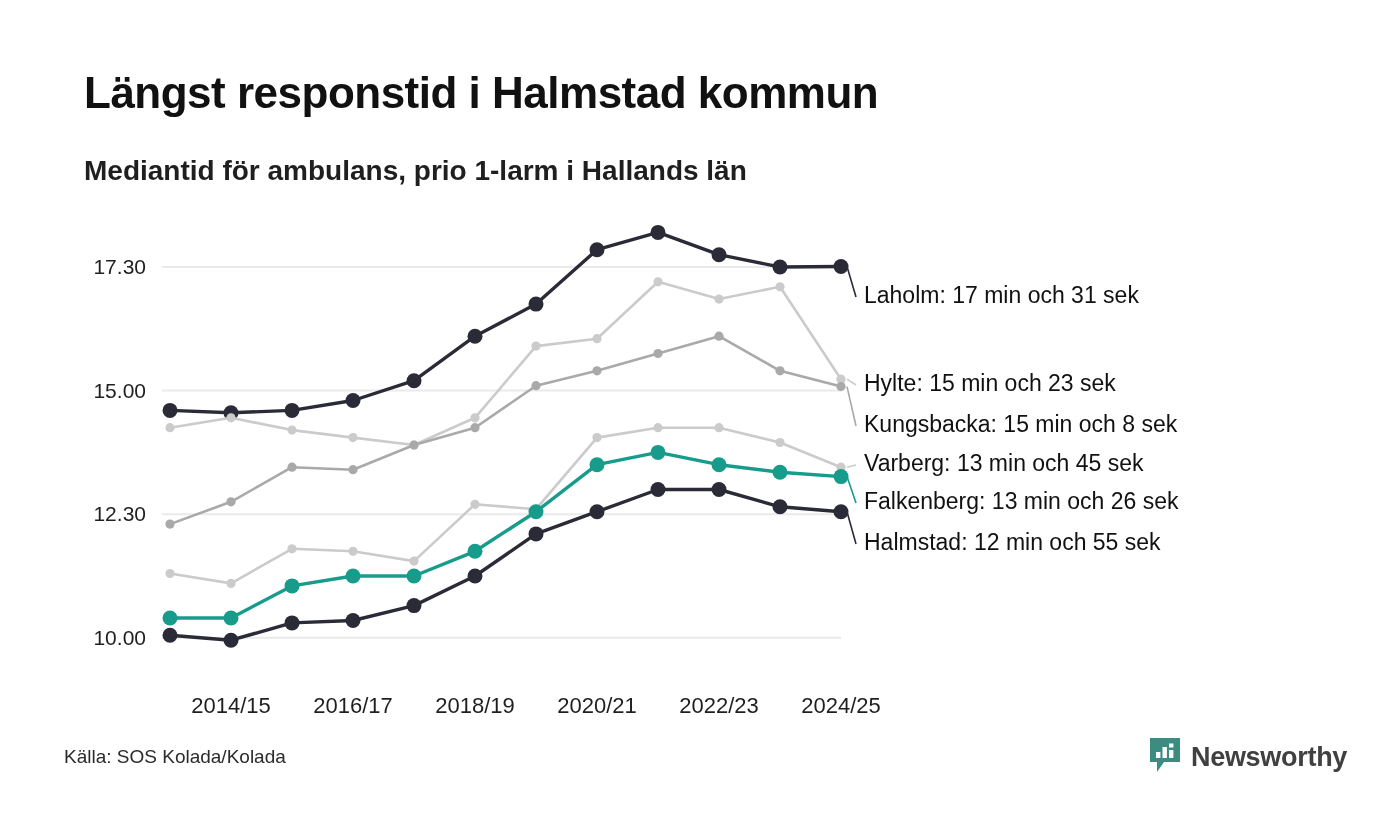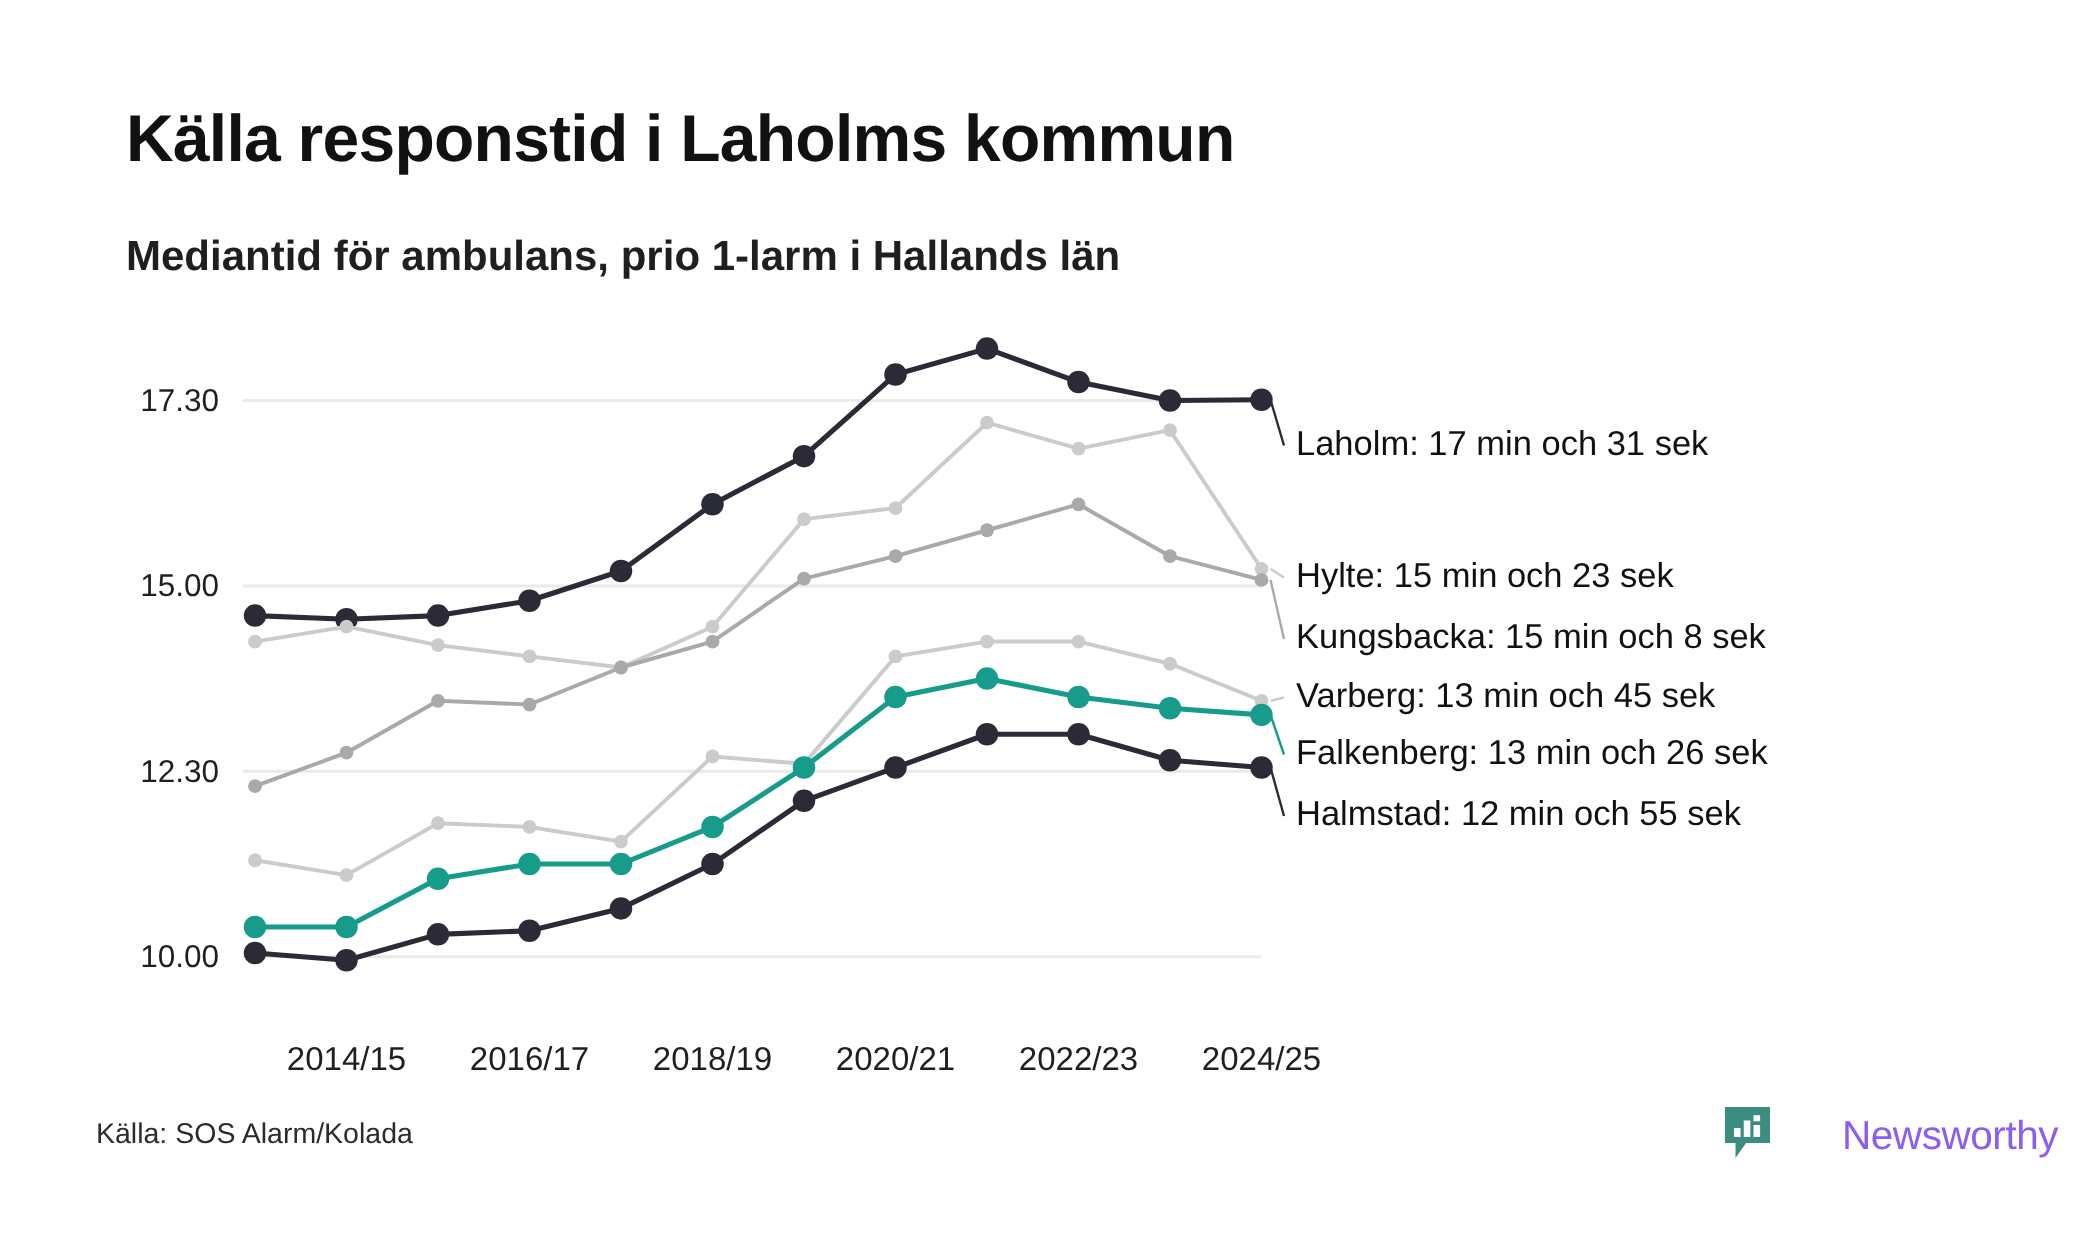--- a/index.html
+++ b/index.html
@@ -50,24 +50,23 @@
   .logo-wrap {
     position: absolute;
     left: 1148px;
     top: 736px;
     display: flex;
     align-items: center;
     gap: 9px;
   }
   .logo-text {
     font-size: 27px;
-    font-weight: normal;
-    color: #8b5cf6;
+    font-weight: bold;
+    color: #404040;
     letter-spacing: -0.3px;
-    margin-left: 37px;
   }
   svg.chart {
     position: absolute;
     left: 0;
     top: 0;
   }
   .ytick {
     font-size: 21px;
     fill: #1f1f1f;
     font-family: "Liberation Sans", sans-serif;
@@ -92,21 +91,21 @@
   .leader {
     stroke-width: 1.6;
     fill: none;
   }
 </style>
 </head>
 <body>
 
 <div id="page">
 
-  <div class="title">Källa responstid i Laholms kommun</div>
+  <div class="title">Längst responstid i Halmstad kommun</div>
   <div class="subtitle">Mediantid för ambulans, prio 1-larm i Hallands län</div>
 
   <svg class="chart" id="chart-svg" width="1400" height="730">
       <line x1="162" y1="267.01704545454555" x2="841" y2="267.01704545454555" class="gridline"></line>
       <text x="146" y="274.01704545454555" class="ytick">17.30</text>
       <line x1="162" y1="390.596590909091" x2="841" y2="390.596590909091" class="gridline"></line>
       <text x="146" y="397.596590909091" class="ytick">15.00</text>
       <line x1="162" y1="514.1761363636365" x2="841" y2="514.1761363636365" class="gridline"></line>
       <text x="146" y="521.1761363636365" class="ytick">12.30</text>
       <line x1="162" y1="637.7556818181819" x2="841" y2="637.7556818181819" class="gridline"></line>
@@ -202,21 +201,21 @@
       <circle cx="536.0" cy="533.9" r="7.5" fill="#2b2b38"></circle>
       <circle cx="597.0" cy="511.7" r="7.5" fill="#2b2b38"></circle>
       <circle cx="658.0" cy="489.5" r="7.5" fill="#2b2b38"></circle>
       <circle cx="719.0" cy="489.5" r="7.5" fill="#2b2b38"></circle>
       <circle cx="780.0" cy="506.8" r="7.5" fill="#2b2b38"></circle>
       <circle cx="841.0" cy="511.7" r="7.5" fill="#2b2b38"></circle>
       <path d="M847.0 511.7 L856 544" stroke="#2b2b38" stroke-width="1.6" fill="none" class="leader"></path>
       <text x="864" y="544" class="serieslabel">Halmstad: 12 min och 55 sek</text>
     </svg>
 
-  <div class="source">Källa: SOS Alarm/Kolada</div>
+  <div class="source">Källa: SOS Kolada/Kolada</div>
 
   <div class="logo-wrap">
     <span>
       <svg width="34" height="38" viewBox="0 0 34 38">
         <path d="M2 2 H32 V26 H16 L9 36 V26 H2 Z" fill="#3a8d80"></path>
         <rect x="8" y="16" width="4.4" height="6" fill="#ffffff"></rect>
         <rect x="14.5" y="11" width="4.4" height="11" fill="#ffffff"></rect>
         <rect x="21" y="14" width="4.4" height="8" fill="#ffffff"></rect>
         <rect x="21" y="7.5" width="4.4" height="4" fill="#ffffff"></rect>
       </svg>

